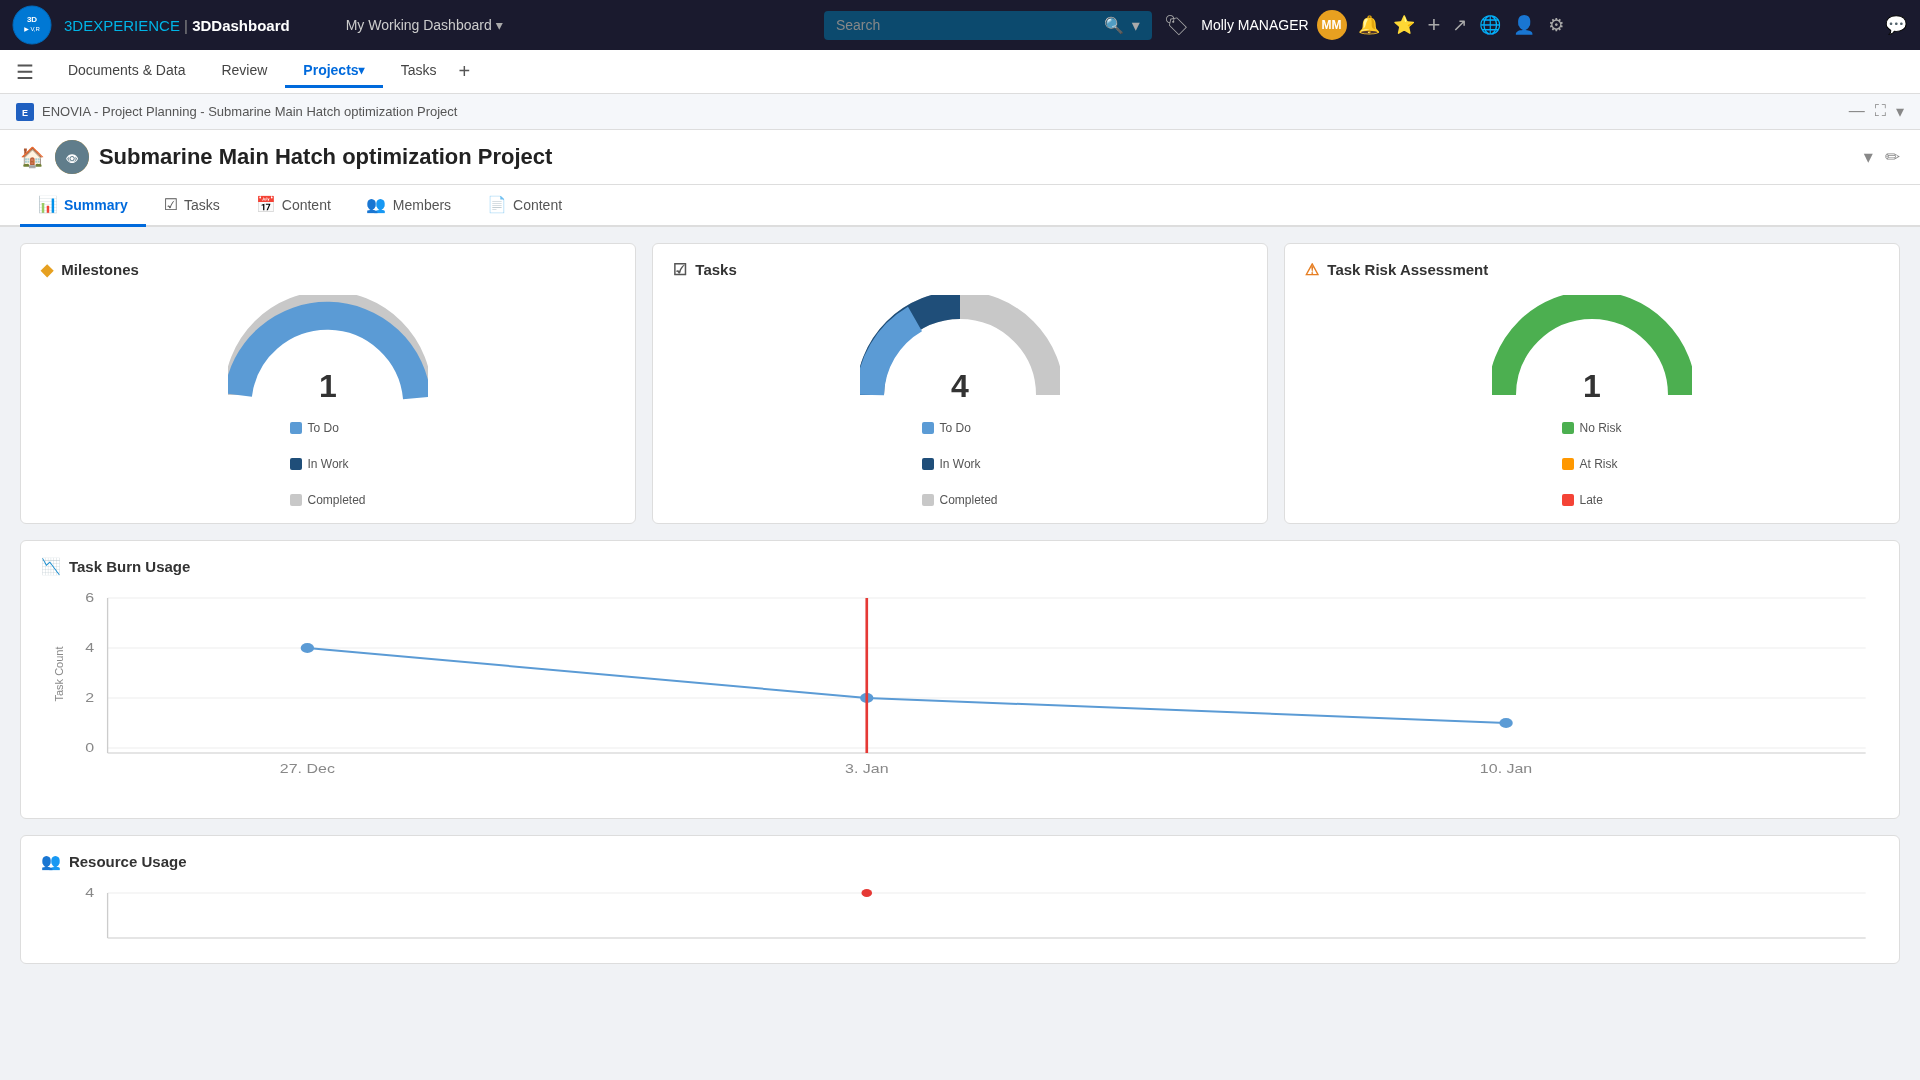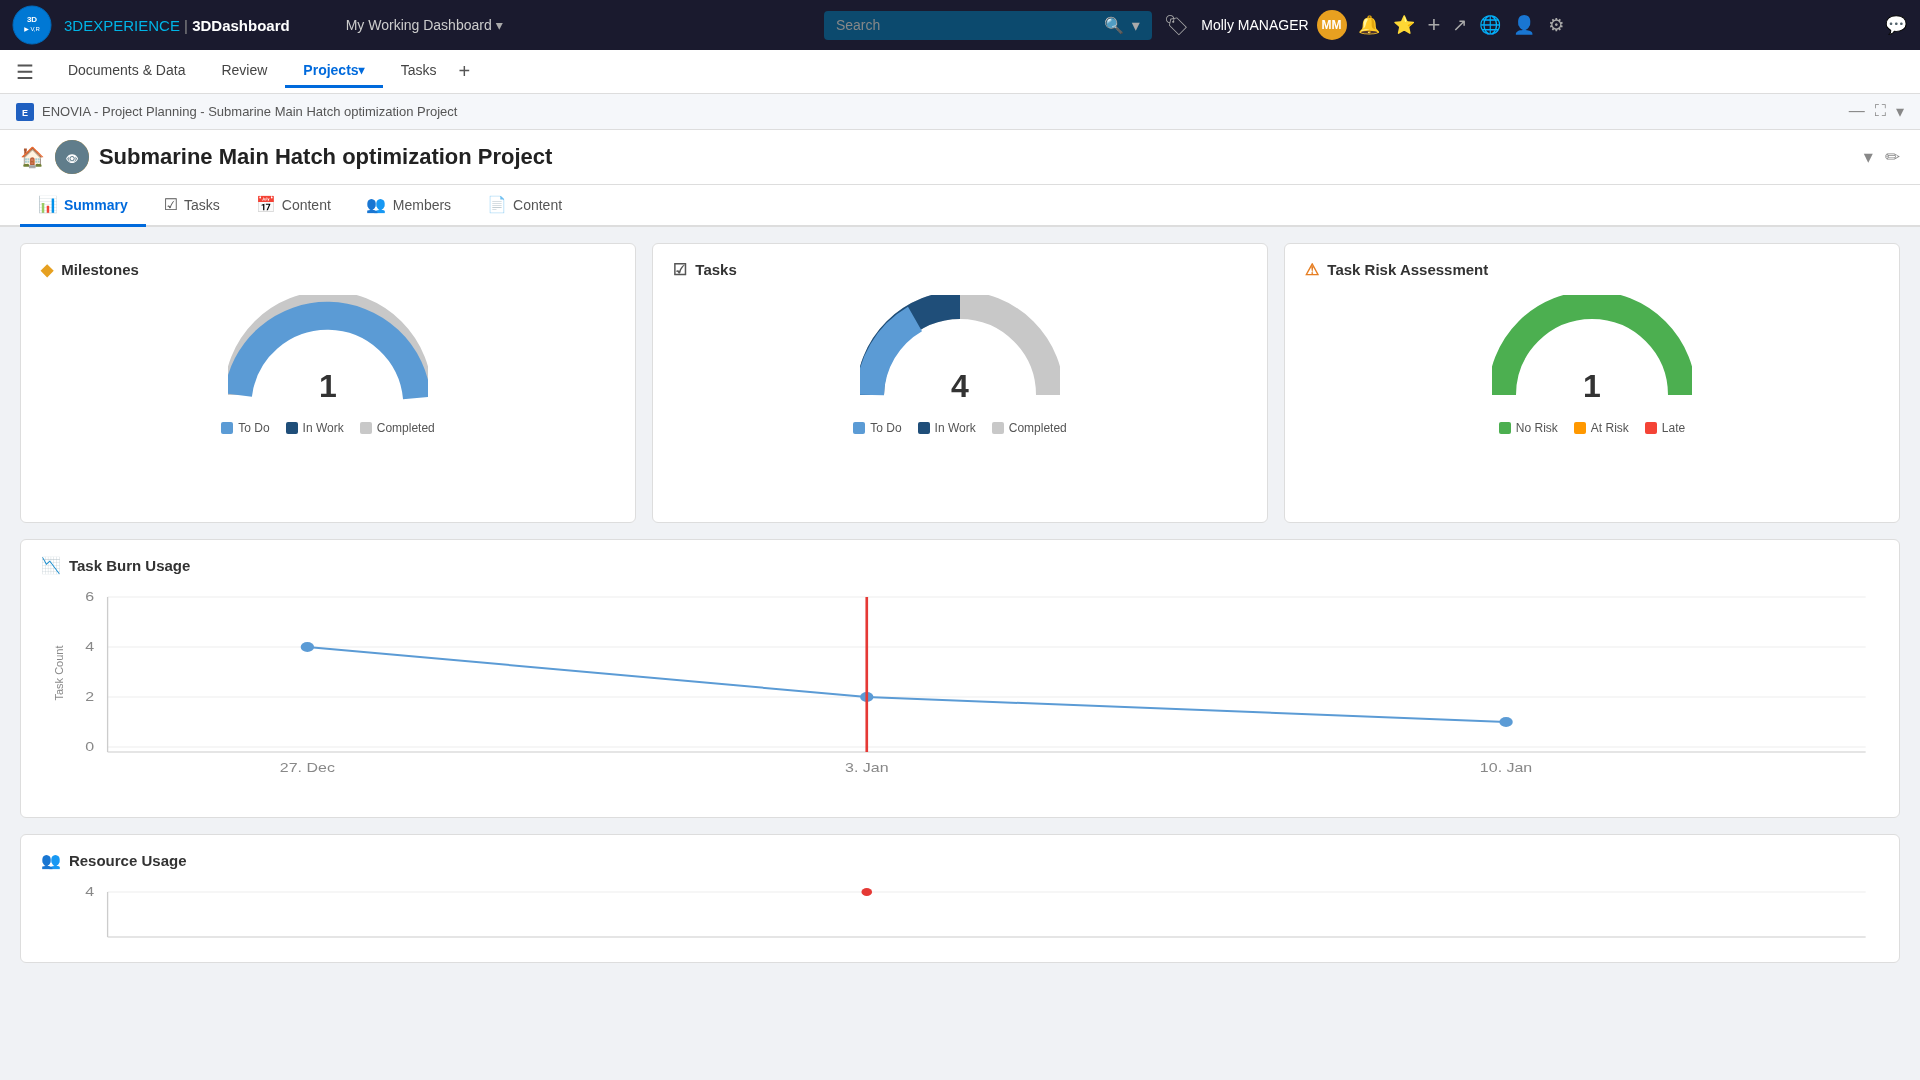--- a/index.html
+++ b/index.html
@@ -70,21 +70,21 @@
     }
     .widget-title { display: flex; align-items: center; gap: 8px; font-size: 15px; font-weight: 600; color: #333; margin-bottom: 16px; }
 
     
     .donut-container { display: flex; flex-direction: column; align-items: center; justify-content: center; gap: 16px; }
     .donut-wrap { position: relative; width: 200px; height: 110px; overflow: hidden; }
     .donut-number {
       position: absolute; bottom: 0; left: 50%; transform: translateX(-50%);
       font-size: 32px; font-weight: 700; color: #333;
     }
-    .donut-legend { display: flex; gap: 16px; justify-content: center; flex-wrap: wrap; }
+    .donut-legend { display: flex; gap: 22px; justify-content: center; flex-wrap: wrap; flex-direction: column; }
     .legend-item { display: flex; align-items: center; gap: 5px; font-size: 12px; color: #555; }
     .legend-dot { width: 12px; height: 12px; border-radius: 2px; }
 
     
     .burndown-card { background: #fff; border-radius: 6px; border: 1px solid #ddd; padding: 16px 20px; margin-bottom: 16px; }
     .burndown-title { display: flex; align-items: center; gap: 8px; font-size: 15px; font-weight: 600; color: #333; margin-bottom: 12px; }
 
     
     .chart-area { position: relative; }
 

